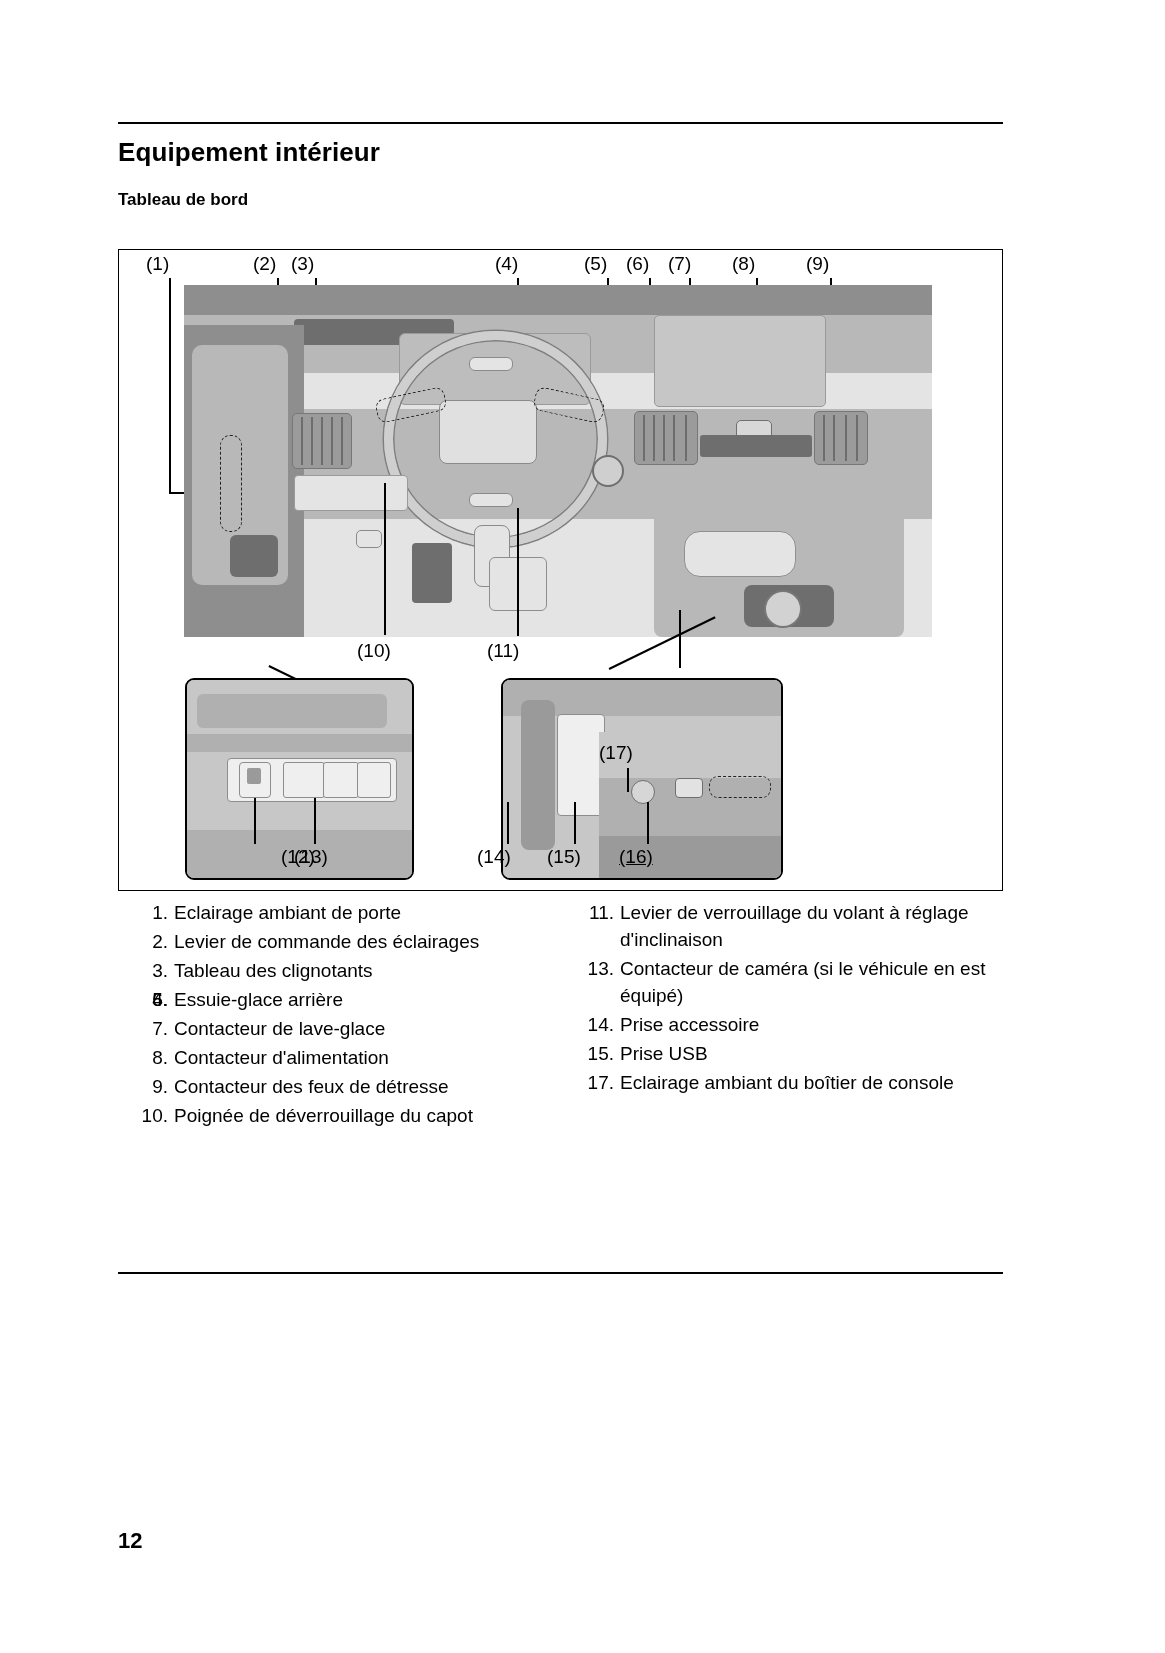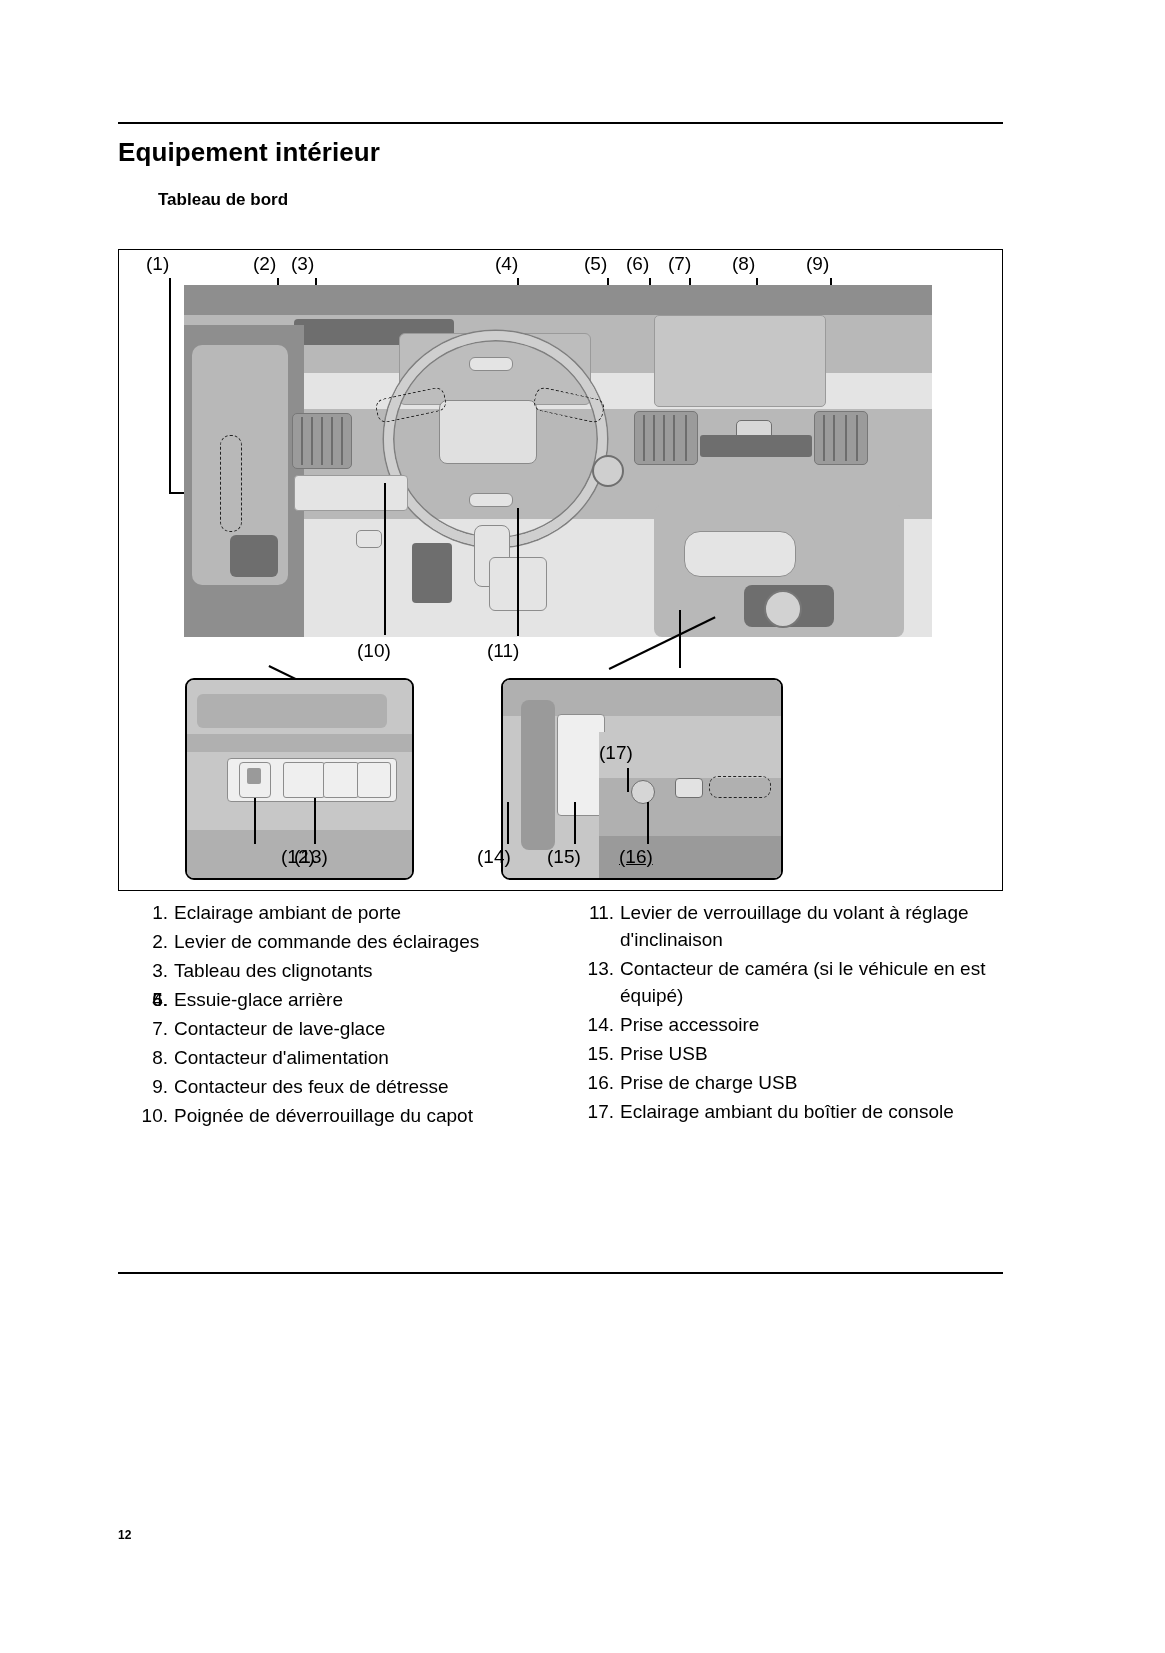--- a/index.html
+++ b/index.html
@@ -17,21 +17,21 @@
   }
   .rule-top{
     position:absolute; left:0; top:122px; width:885px; height:2px; background:#000;
   }
   .h1{
     position:absolute; left:0; top:137px;
     font-size:26px; font-weight:bold; letter-spacing:.1px;
   }
   .h2{
     position:absolute; left:0; top:190px;
-    font-size:17px; font-weight:bold;margin-left:40px;
+    font-size:17px; font-weight:bold;
   }
 
   
   .figure{
     position:absolute; left:0; top:249px; width:885px; height:642px;
     border:1.5px solid #000; background:#fff; box-sizing:border-box;
   }
   .callout{
     position:absolute; font-size:19px; color:#000; white-space:nowrap;
   }
@@ -77,21 +77,21 @@
   .col.left{ left:14px; width:415px; }
   .col.right{ left:460px; width:425px; }
   .li{ position:relative; padding-left:42px; margin-bottom:2px; }
   .li .num{ position:absolute; left:0; top:0; width:36px; text-align:right; }
   .li .txt{ display:block; }
 
   .rule-bot{
     position:absolute; left:0; top:1272px; width:885px; height:1.6px; background:#000;
   }
   .pageno{
-    position:absolute; left:0; top:1528px; font-size:12px; font-weight:bold;
+    position:absolute; left:0; top:1528px; font-size:22px; font-weight:bold;
   }
 </style>
 </head>
 <body>
 
 <div class="page">
 
   <div class="rule-top"></div>
 
   <div class="h1">Equipement intérieur</div>
@@ -288,24 +288,20 @@
         </div>
       <div class="li">
           <span class="num">14.</span>
           <span class="txt">Prise accessoire</span>
         </div>
       <div class="li">
           <span class="num">15.</span>
           <span class="txt">Prise USB</span>
         </div>
       <div class="li">
-          <span class="num">16.</span>
-          <span class="txt">Prise de charge USB</span>
-        </div>
-      <div class="li">
           <span class="num">17.</span>
           <span class="txt">Eclairage ambiant du boîtier de console</span>
         </div>
     </div>
 
   </div>
 
   <div class="rule-bot"></div>
   <div class="pageno">12</div>
 

